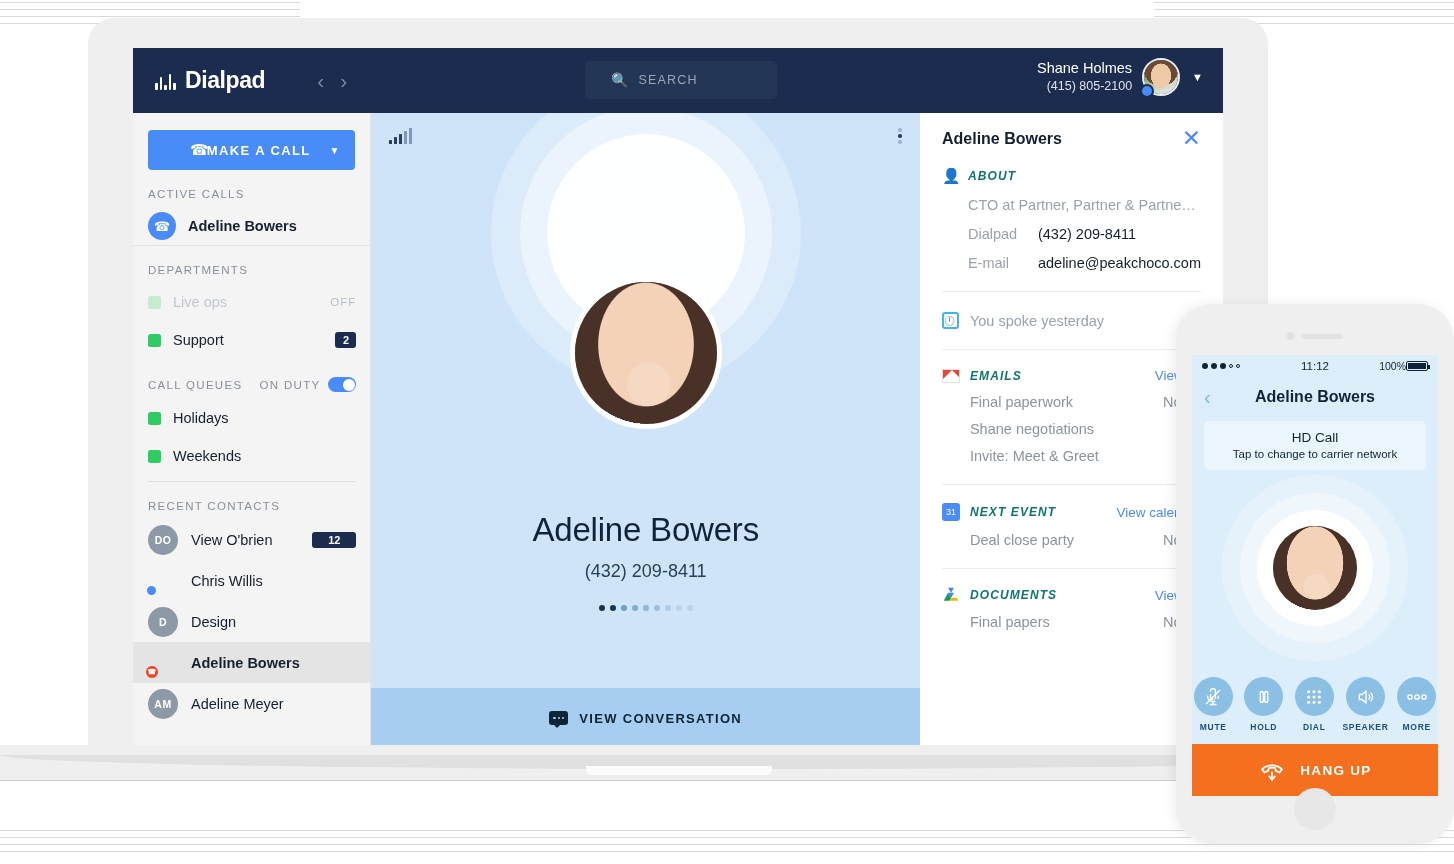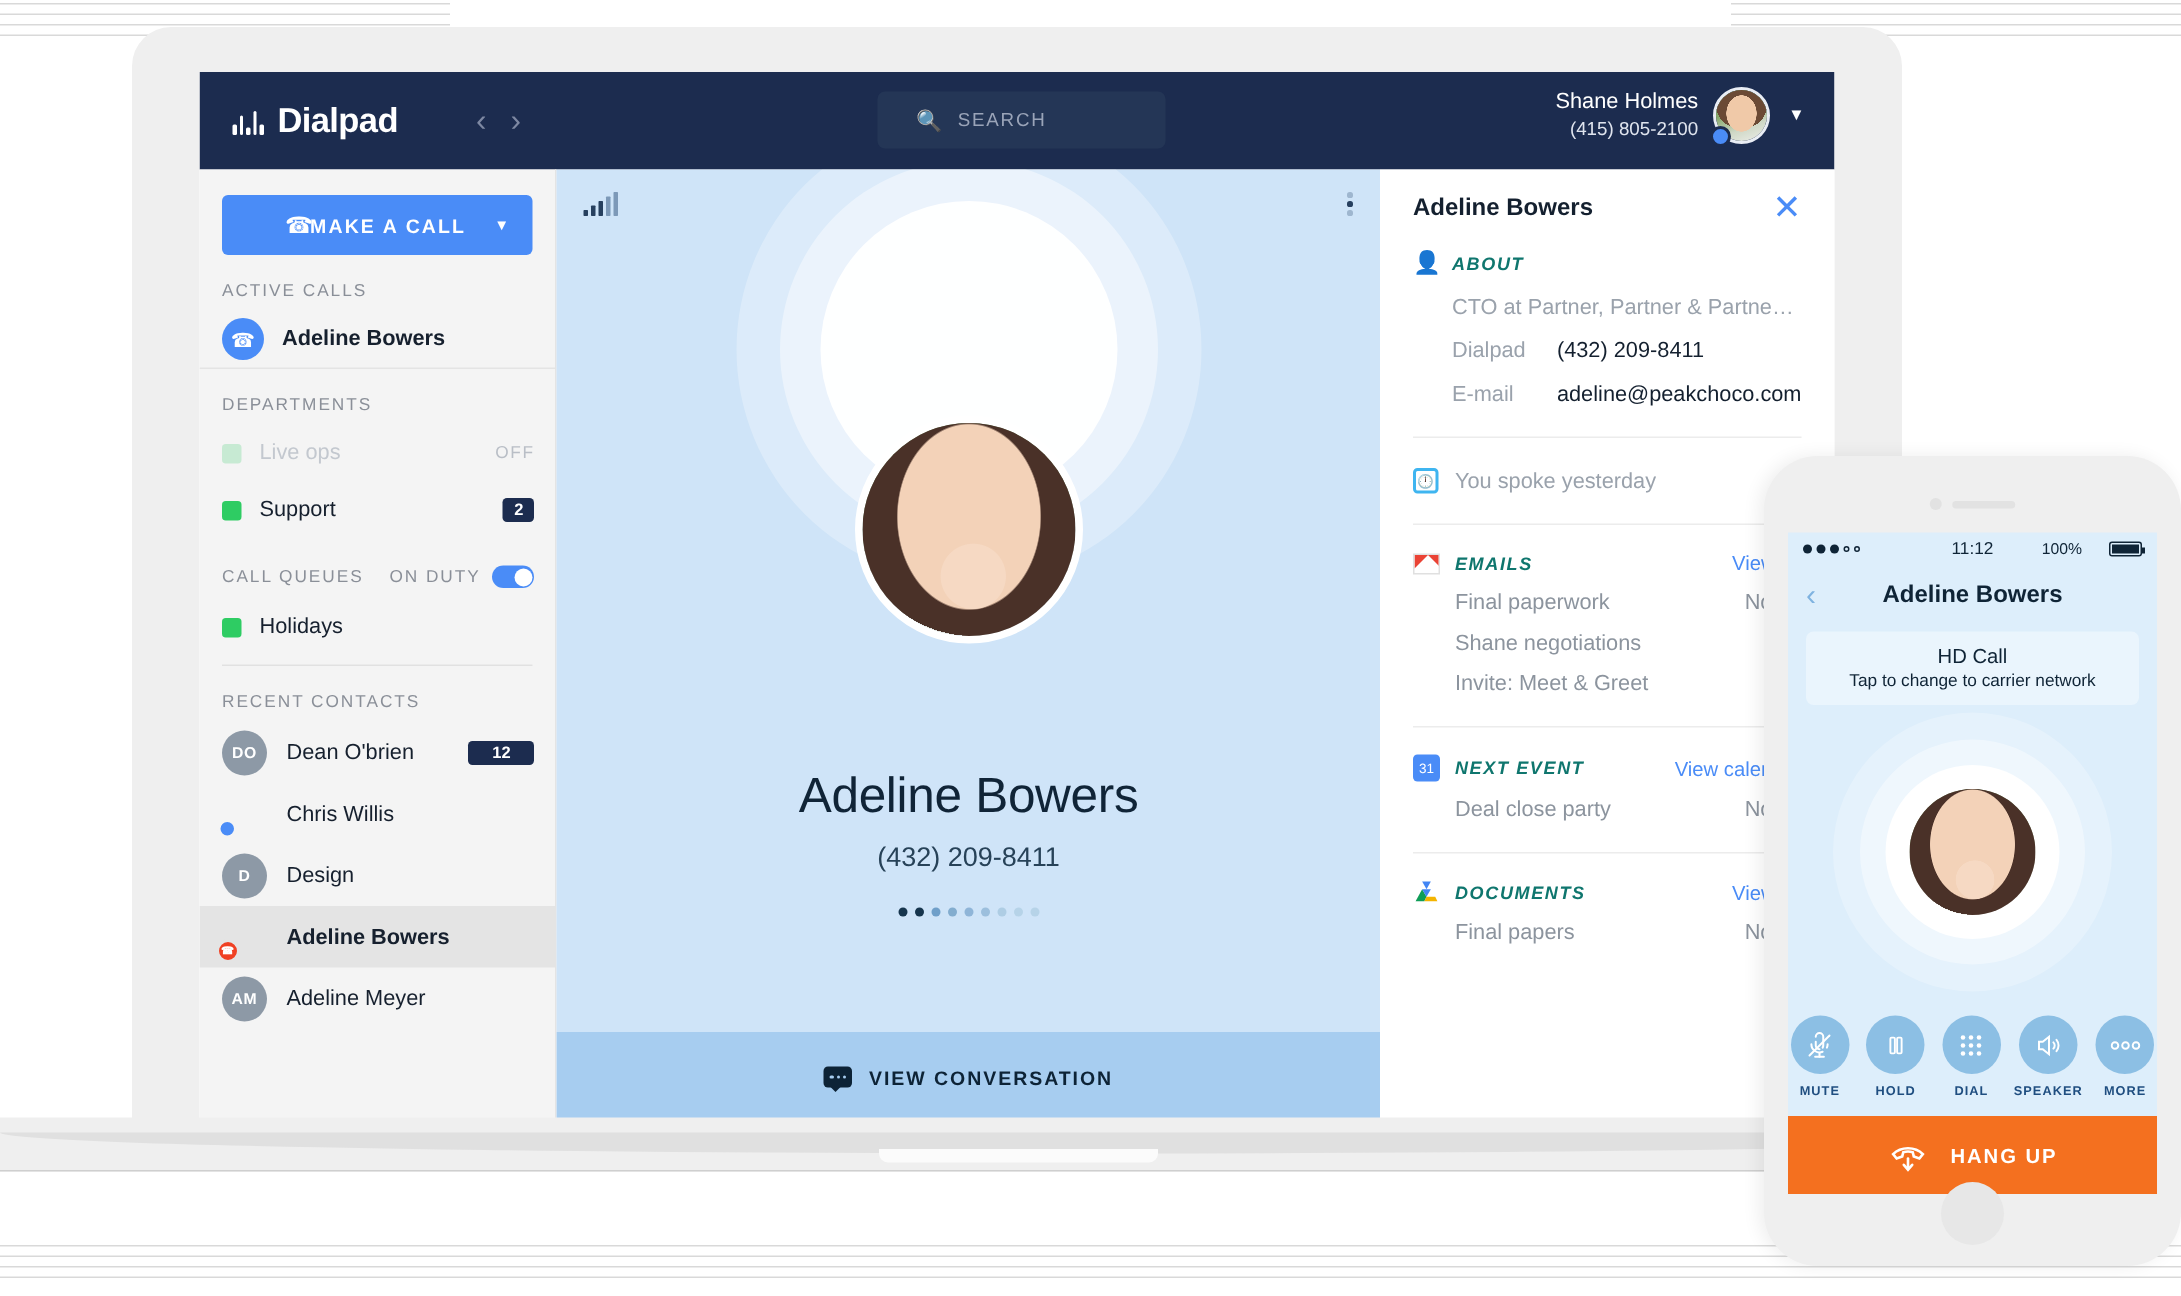--- a/index.html
+++ b/index.html
@@ -278,21 +278,21 @@
   #phone-home {
     position: absolute; left: 50%; bottom: 14px; transform: translateX(-50%);
     width: 42px; height: 42px; border-radius: 50%; background: #e7e7e7;
   }
 
   #status-bar { height: 22px; display: flex; align-items: center; padding: 0 10px; font-size: 11px; color: #0f2436; }
   .sig-dots { display: flex; gap: 3px; align-items: center; }
   .sig-dots i { width: 6px; height: 6px; border-radius: 50%; display: block; background: #0f2436; }
   .sig-dots i.empty { background: transparent; border: 1px solid #0f2436; width: 4px; height: 4px; }
   #clock { position: absolute; left: 0; right: 0; text-align: center; font-size: 11.5px; font-weight: 500; pointer-events: none; }
-  .batt-wrap { margin-left: auto; display: flex; align-items: center; gap: 18px; font-size: 10.5px; }
+  .batt-wrap { margin-left: auto; display: flex; align-items: center; gap: 0; font-size: 10.5px; }
   .batt { width: 22px; height: 10px; border: 1px solid #0f2436; border-radius: 2px; position: relative; }
   .batt::before { content:""; position:absolute; inset:1px; background:#0f2436; }
   .batt::after { content:""; position:absolute; right:-3px; top:3px; width:2px; height:4px; background:#0f2436; }
 
   #phone-nav { height: 40px; display: flex; align-items: center; position: relative; }
   #phone-back { position: absolute; left: 12px; color: #7fb3e0; font-size: 20px; font-weight: 300; cursor: pointer; }
   #phone-title { width: 100%; text-align: center; font-size: 16px; font-weight: 700; color: #0f2436; }
 
   #hd-banner {
     margin: 4px 12px 0 12px; background: #eaf5fd; border-radius: 5px; padding: 9px 6px 10px 6px;
@@ -445,29 +445,33 @@
             <span>CALL QUEUES</span>
             <span class="right">
               <span>ON DUTY</span>
               <span class="toggle"></span>
             </span>
           </div>
           <div class="row">
             <span class="sq" style="background:#2ecc63"></span>
             <span class="label">Holidays</span>
           </div>
+          <div class="row">
+            <span class="sq" style="background:#2ecc63"></span>
+            <span class="label">Weekends</span>
+          </div>
 
           <div class="divider"></div>
           <div class="sect-head">RECENT CONTACTS</div>
 
           <div class="crow">
             <span class="cav" style="background:#8d99a6">
               <span>DO</span>
             </span>
-            <span class="cname">Dean O'brien</span>
+            <span class="cname">View O'brien</span>
             <span class="badge">12</span>
           </div>
 
           <div class="crow">
             <span class="cav">
               <span class="ph"><span class="photo photo-chris"></span></span>
               <span class="mini-dot"></span>
             </span>
             <span class="cname">Chris Willis</span>
           </div>

